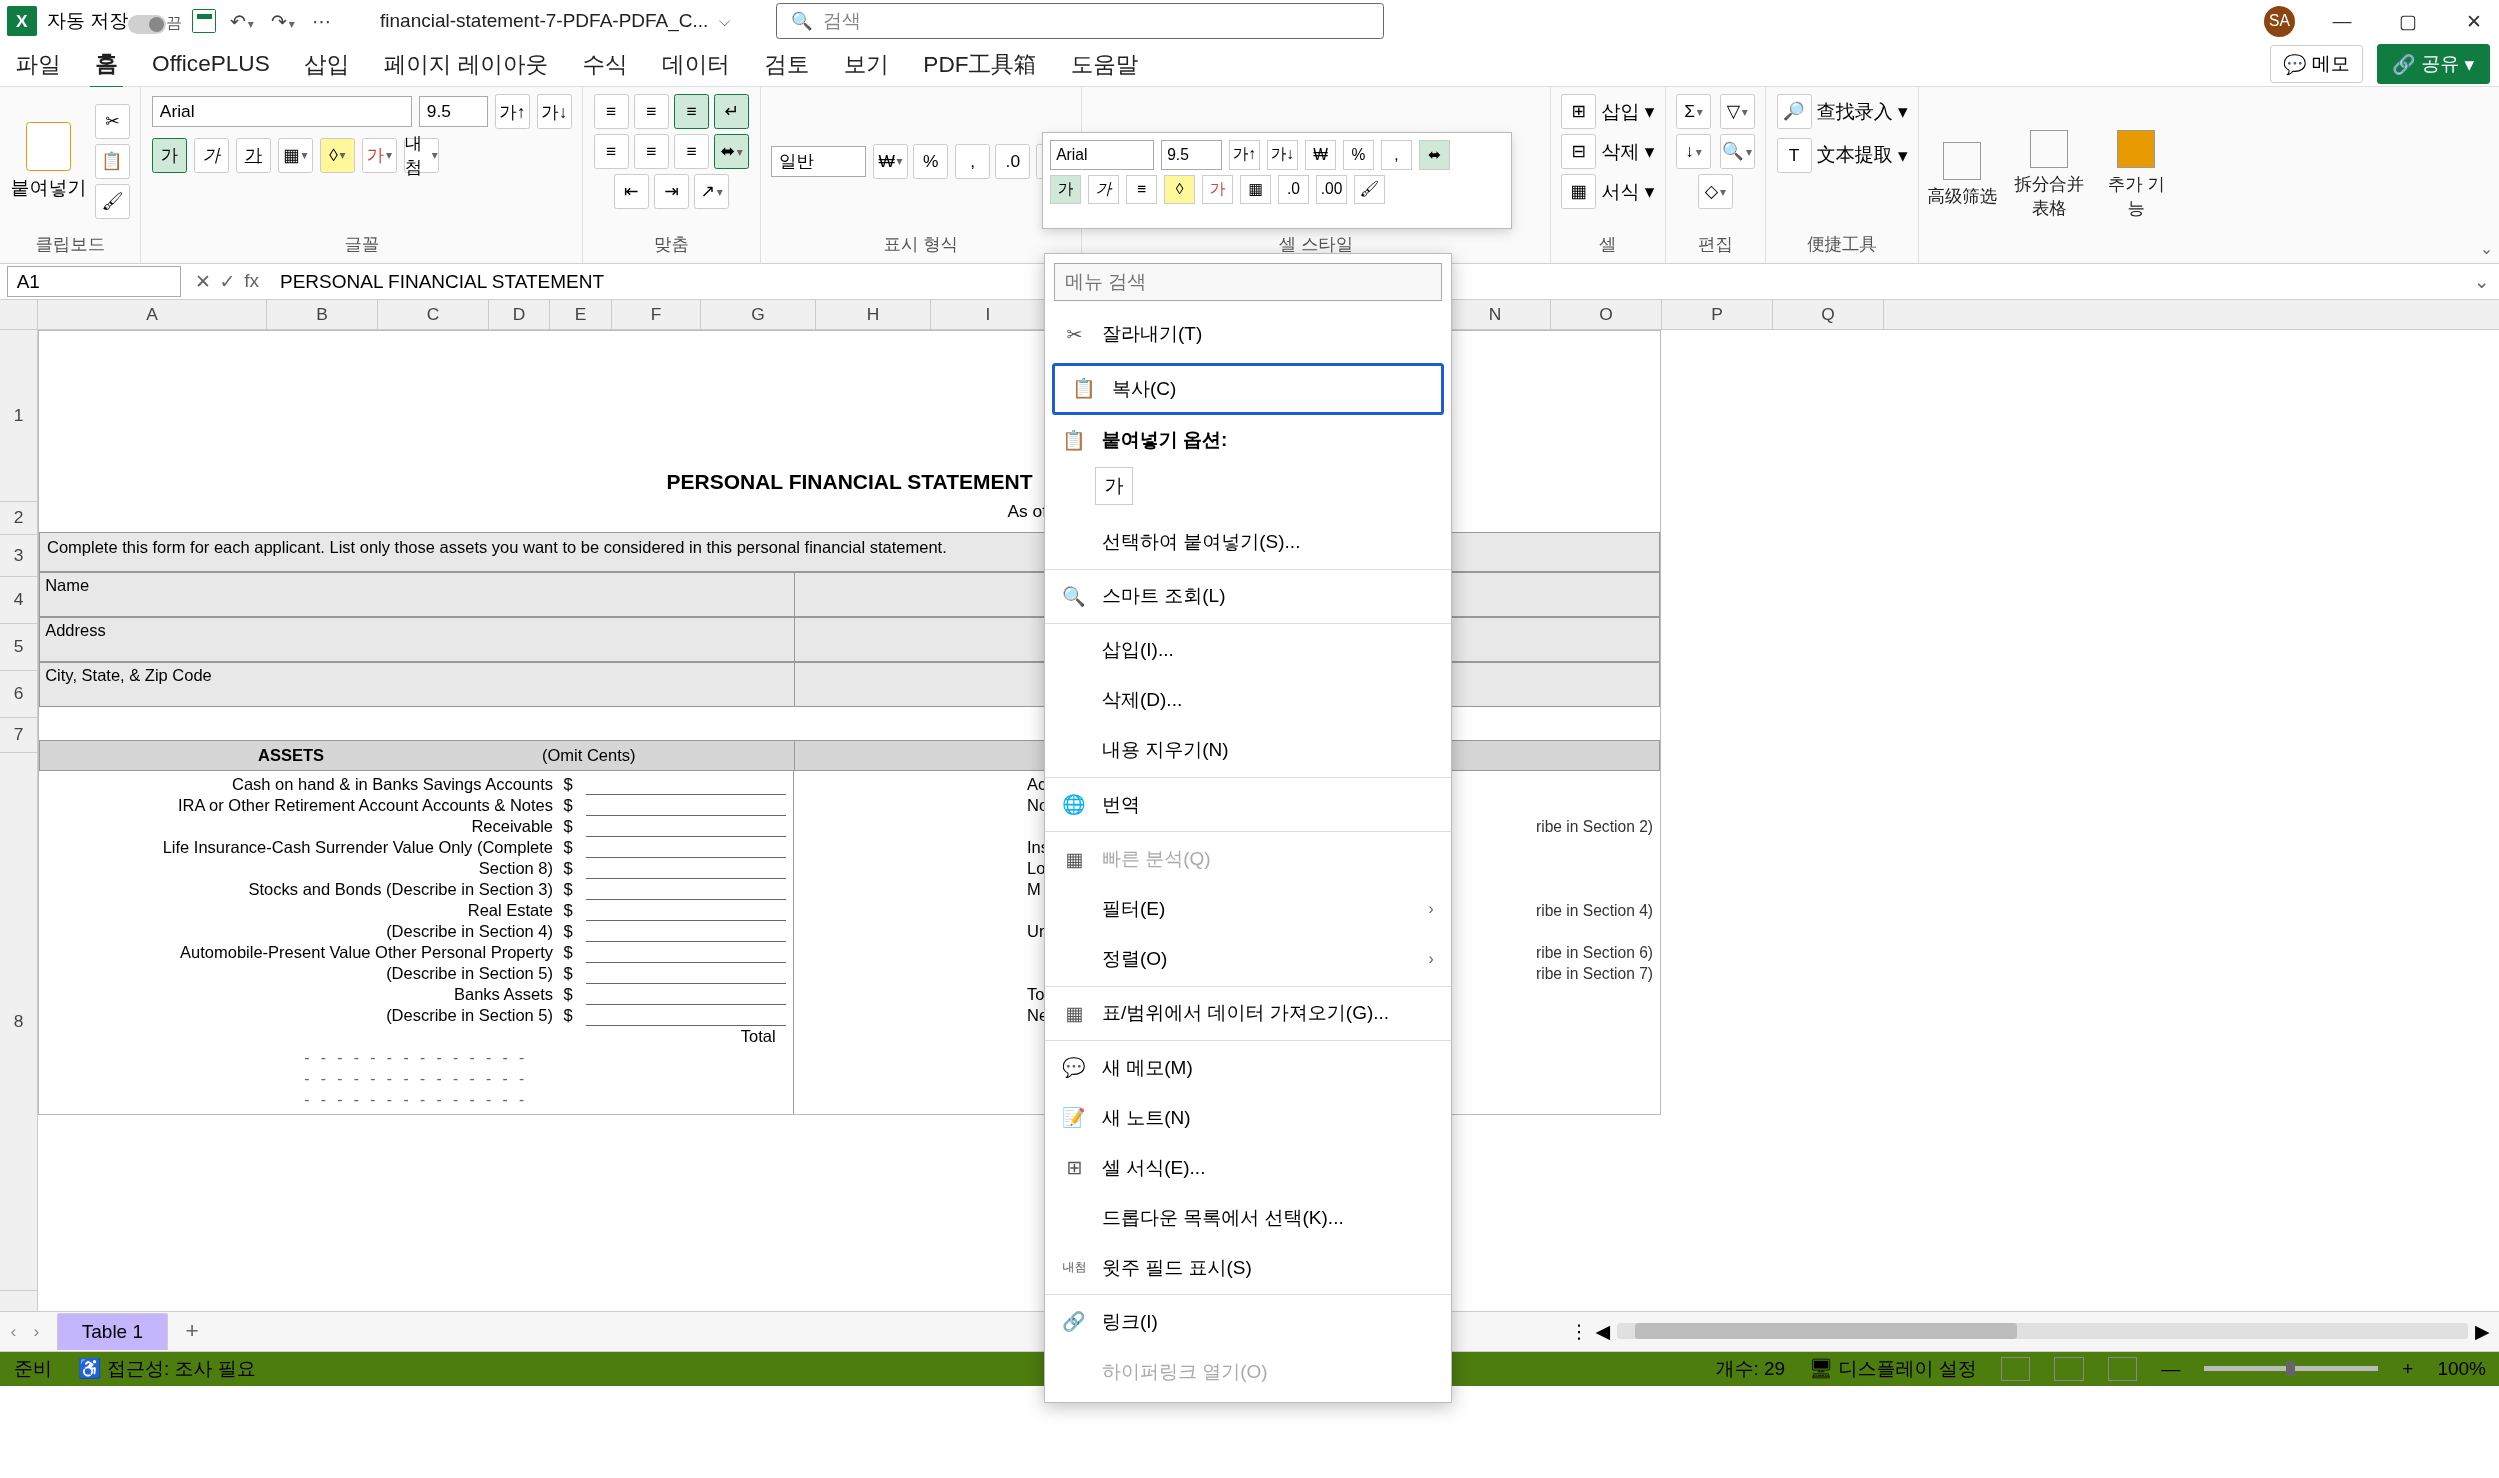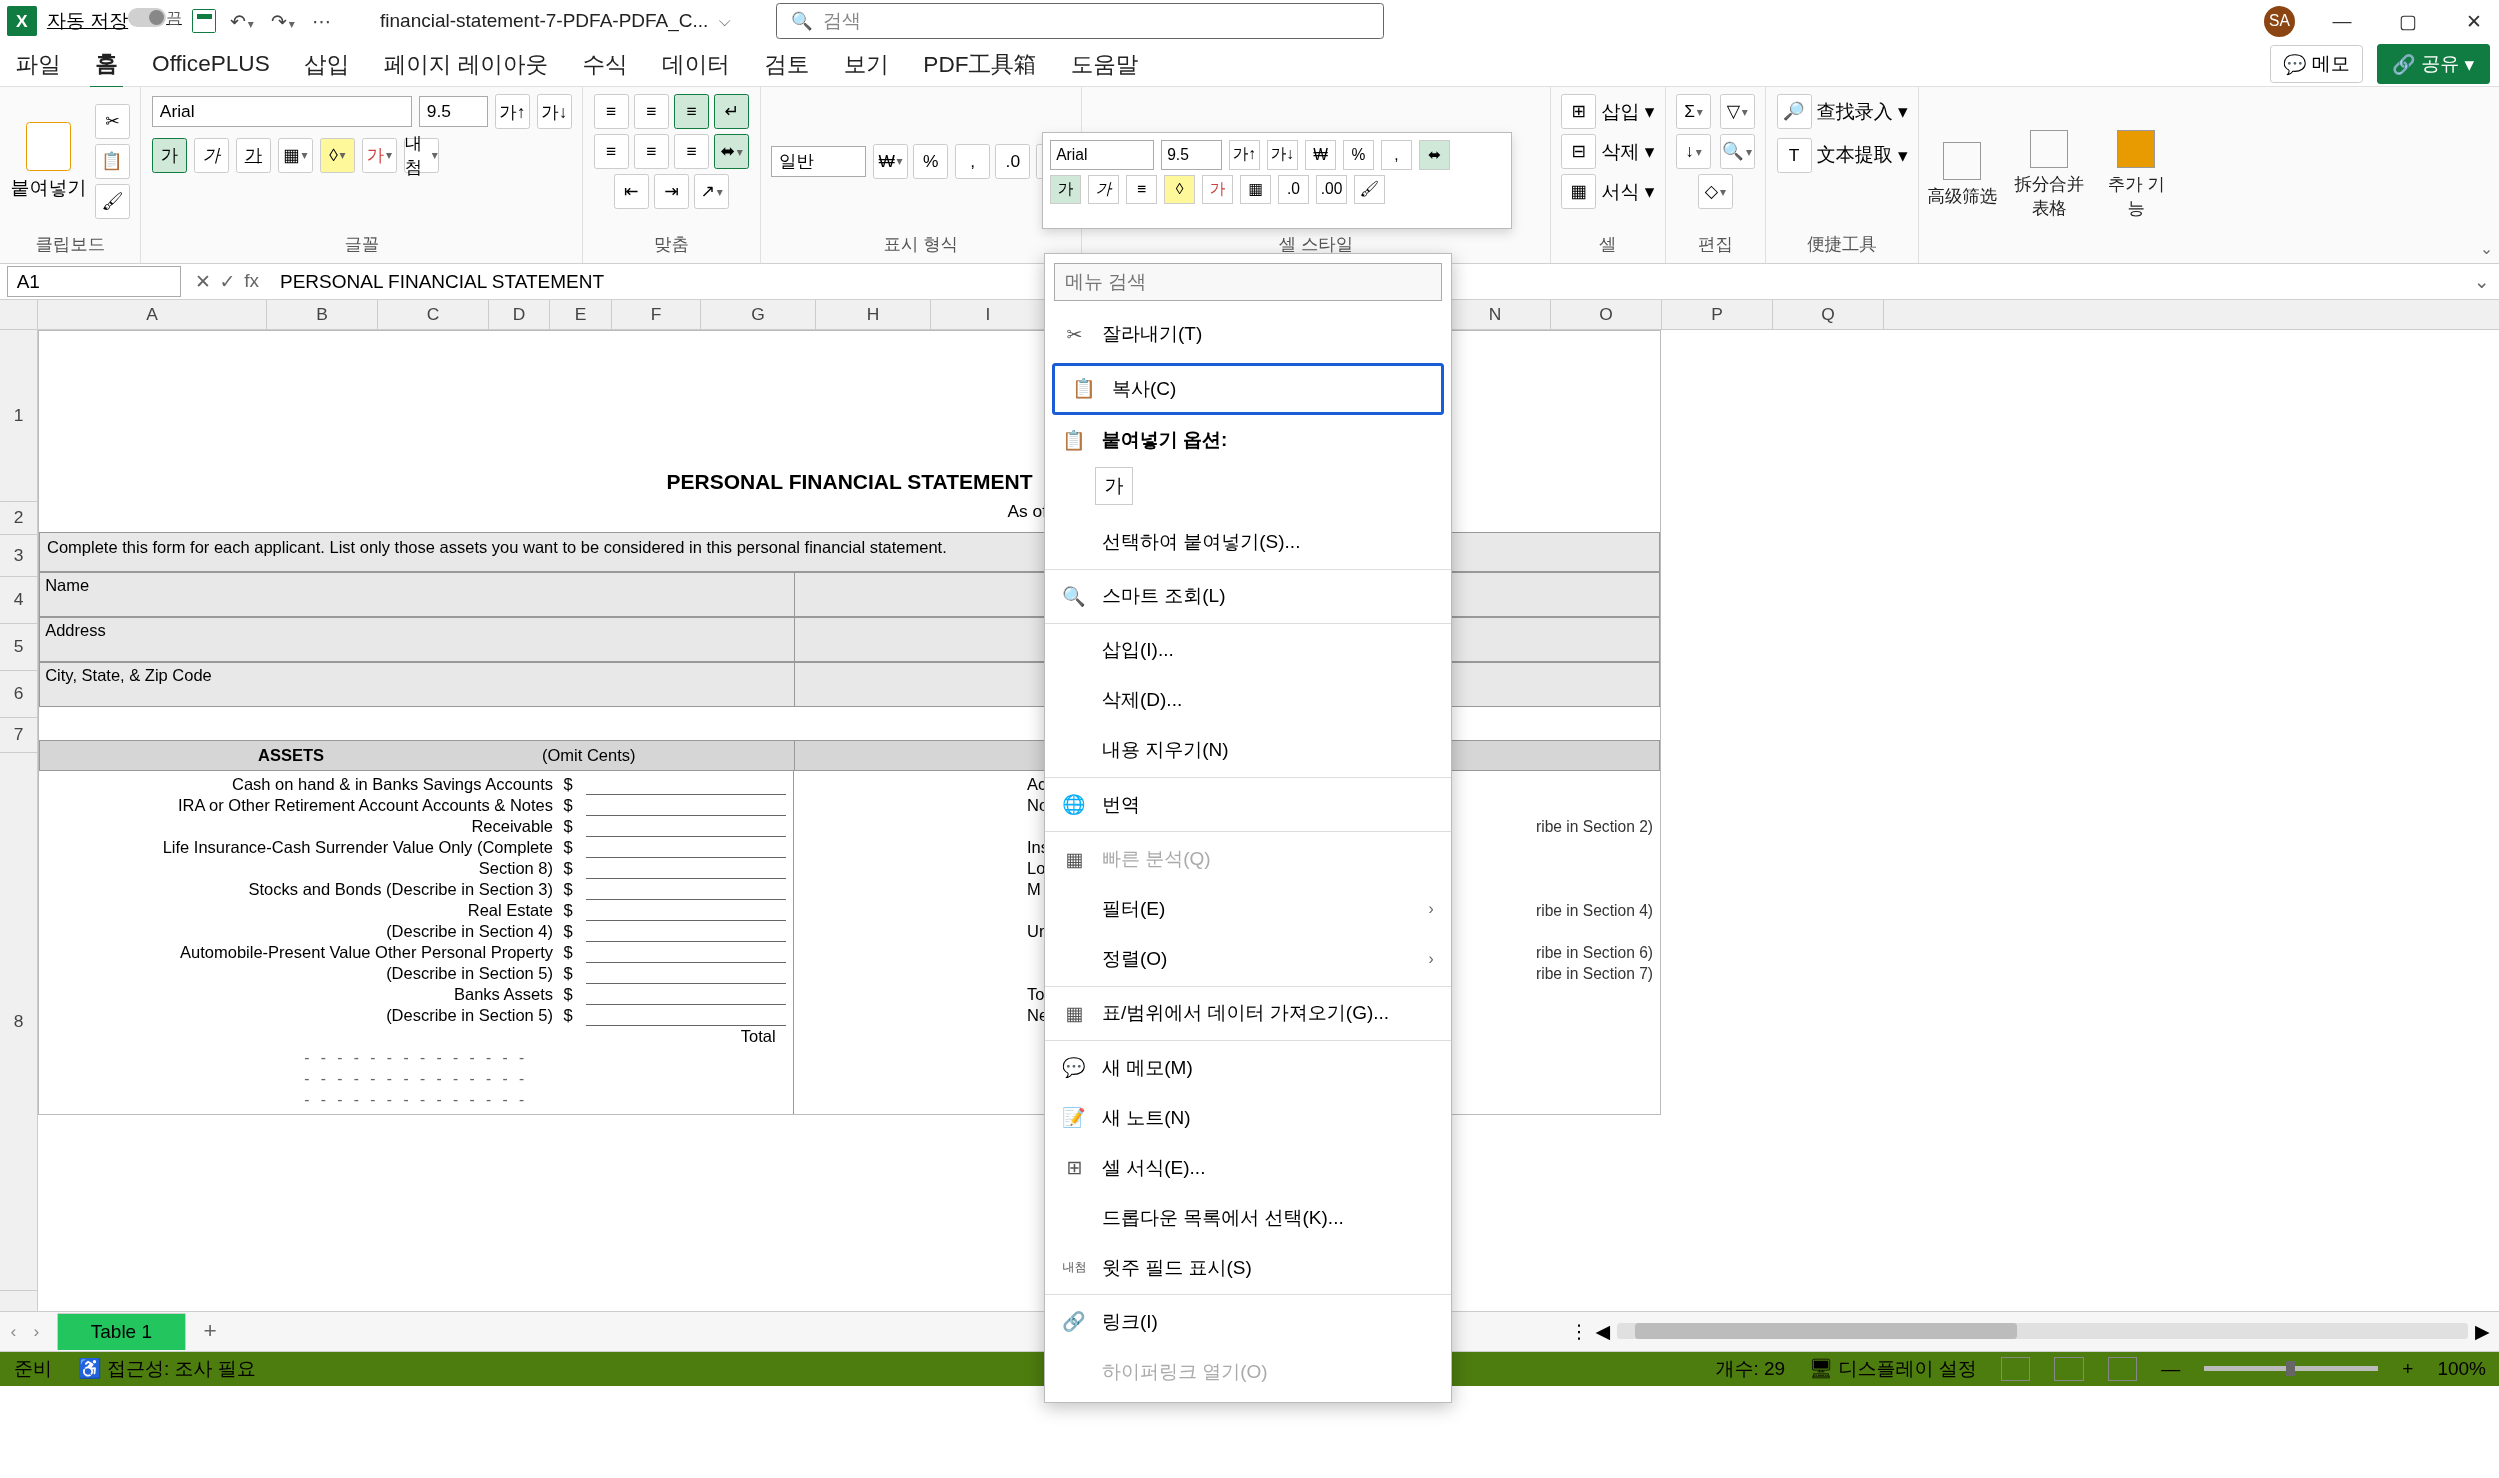--- a/index.html
+++ b/index.html
@@ -1,21 +1,21 @@
 <!DOCTYPE html>
 <html style="font-size:14px"><head>
 <meta charset="utf-8">
 <style>
 * { margin: 0; padding: 0; box-sizing: border-box; font-family: "Segoe UI", sans-serif; }
 body { background: #fff; width: 2500px; height: 1479px; overflow: hidden; font-size: 19px; }
 
 
 .titlebar { height: 42px; display: flex; align-items: center; padding: 0 7px; background: #fff; gap: 10.4px; }
 .titlebar .app-icon { width: 29.5px; height: 29.5px; background: #107c41; border-radius: 1.7px; display: flex; align-items: center; justify-content: center; color: #fff; font-weight: bold; font-size: 17.4px; }
-.titlebar .autosave { display: flex; align-items: flex-start; font-size: 19px; text-decoration: underline; }
+.titlebar .autosave { display: flex; align-items: flex-end; font-size: 19px; }
 .titlebar .toggle { width: 38px; height: 19px; background: #d0d0d0; border-radius: 9.5px; position: relative; }
 .titlebar .toggle::after { content: ""; position: absolute; right: 1.7px; top: 1.7px; width: 15.6px; height: 15.6px; background: #888; border-radius: 50%; }
 .titlebar .toggle-label { font-size: 15.6px; color: #555; }
 .titlebar .save-icon { width: 24px; height: 24px; background: #fff; border: 1.7px solid #107c41; border-radius: 1.7px; position: relative; }
 .titlebar .save-icon::after { content: ""; position: absolute; top: 3.5px; left: 3.5px; right: 3.5px; height: 5.2px; background: #107c41; }
 .titlebar .history-btn { font-size: 19px; color: #444; padding: 3.5px; }
 .titlebar .file-name { margin-left: 35px; font-size: 19px; color: #222; }
 .titlebar .dropdown-caret { font-size: 15.6px; color: #666; }
 
 .searchbar { flex: 0 0 608px; margin-left: 35px; height: 36px; border: 0.9px solid #666; border-radius: 3.5px; display: flex; align-items: center; padding: 0 14px; color: #888; gap: 10.4px; }
@@ -119,21 +119,21 @@
 .cm-item .cm-arrow { font-size: 15.6px; color: #666; }
 .cm-item.disabled { color: #aaa; }
 .cm-sep { height: 0.9px; background: #ddd; margin: 1.7px 0; }
 .cm-header { padding: 8.7px 17.4px; font-weight: bold; font-size: 19px; display: flex; align-items: center; gap: 15.6px; }
 .cm-paste-opts { padding: 5.2px 50px 12px; }
 .cm-paste-opts .po { width: 38px; height: 38px; border: 0.9px solid #ccc; display: inline-flex; align-items: center; justify-content: center; }
 
 
 .sheet-tabs { height: 40px; display: flex; align-items: center; border-top: 0.9px solid #ccc; padding: 0 10.4px; gap: 17.4px; background: #f6f6f6; }
 .sheet-tabs .nav { font-size: 17.4px; color: #888; }
-.sheet-tabs .stab { background: #22c55e; border: 0.9px solid #ccc; border-bottom: none; padding: 7px 33px; font-size: 19px; border-radius: 1.7px 1.7px 0 0; }
+.sheet-tabs .stab { background: #c4b5fd; border: 0.9px solid #ccc; border-bottom: none; padding: 7px 24px; font-size: 19px; border-radius: 1.7px 1.7px 0 0; }
 .sheet-tabs .add { font-size: 22.6px; color: #666; }
 .sheet-tabs .scroll { margin-left: auto; flex: 0 0 920px; height: 17.4px; display: flex; align-items: center; gap: 7px; }
 .sheet-tabs .scroll .track { flex: 1; height: 15.6px; background: #e0e0e0; border-radius: 3.5px; position: relative; }
 .sheet-tabs .scroll .thumb { position: absolute; left: 17.4px; width: 382px; height: 15.6px; background: #bcbcbc; border-radius: 3.5px; }
 
 
 .status-bar { height: 35px; display: flex; align-items: center; padding: 0 14px; gap: 26px; background: #4d7c0f; border-top: 0.9px solid #d0d0d0; font-size: 19px; }
 .status-bar .right { margin-left: auto; display: flex; align-items: center; gap: 24px; text-align: right; }
 .status-bar .view-btn { width: 29.5px; height: 24px; border: 0.9px solid #888; }
 .status-bar .zoom-slider { width: 174px; height: 5.2px; background: #bbb; position: relative; }

